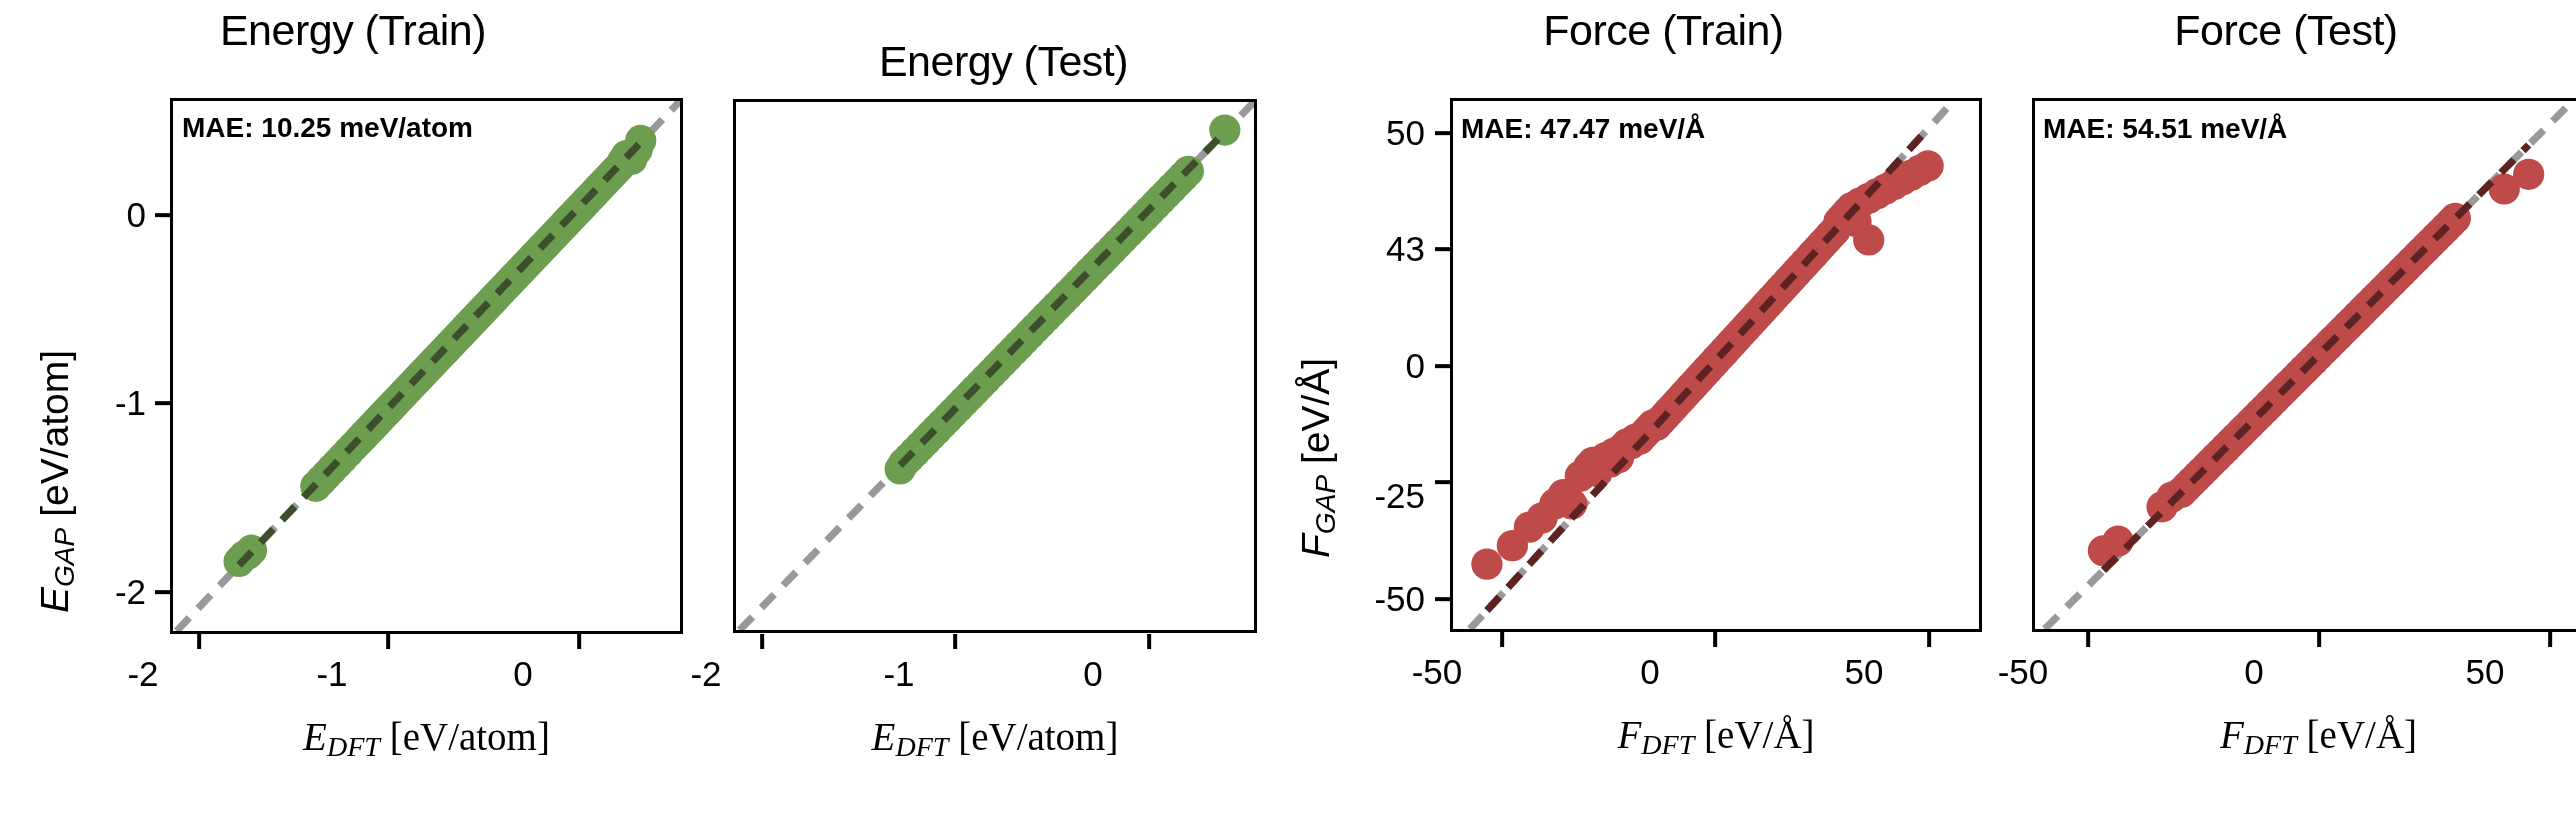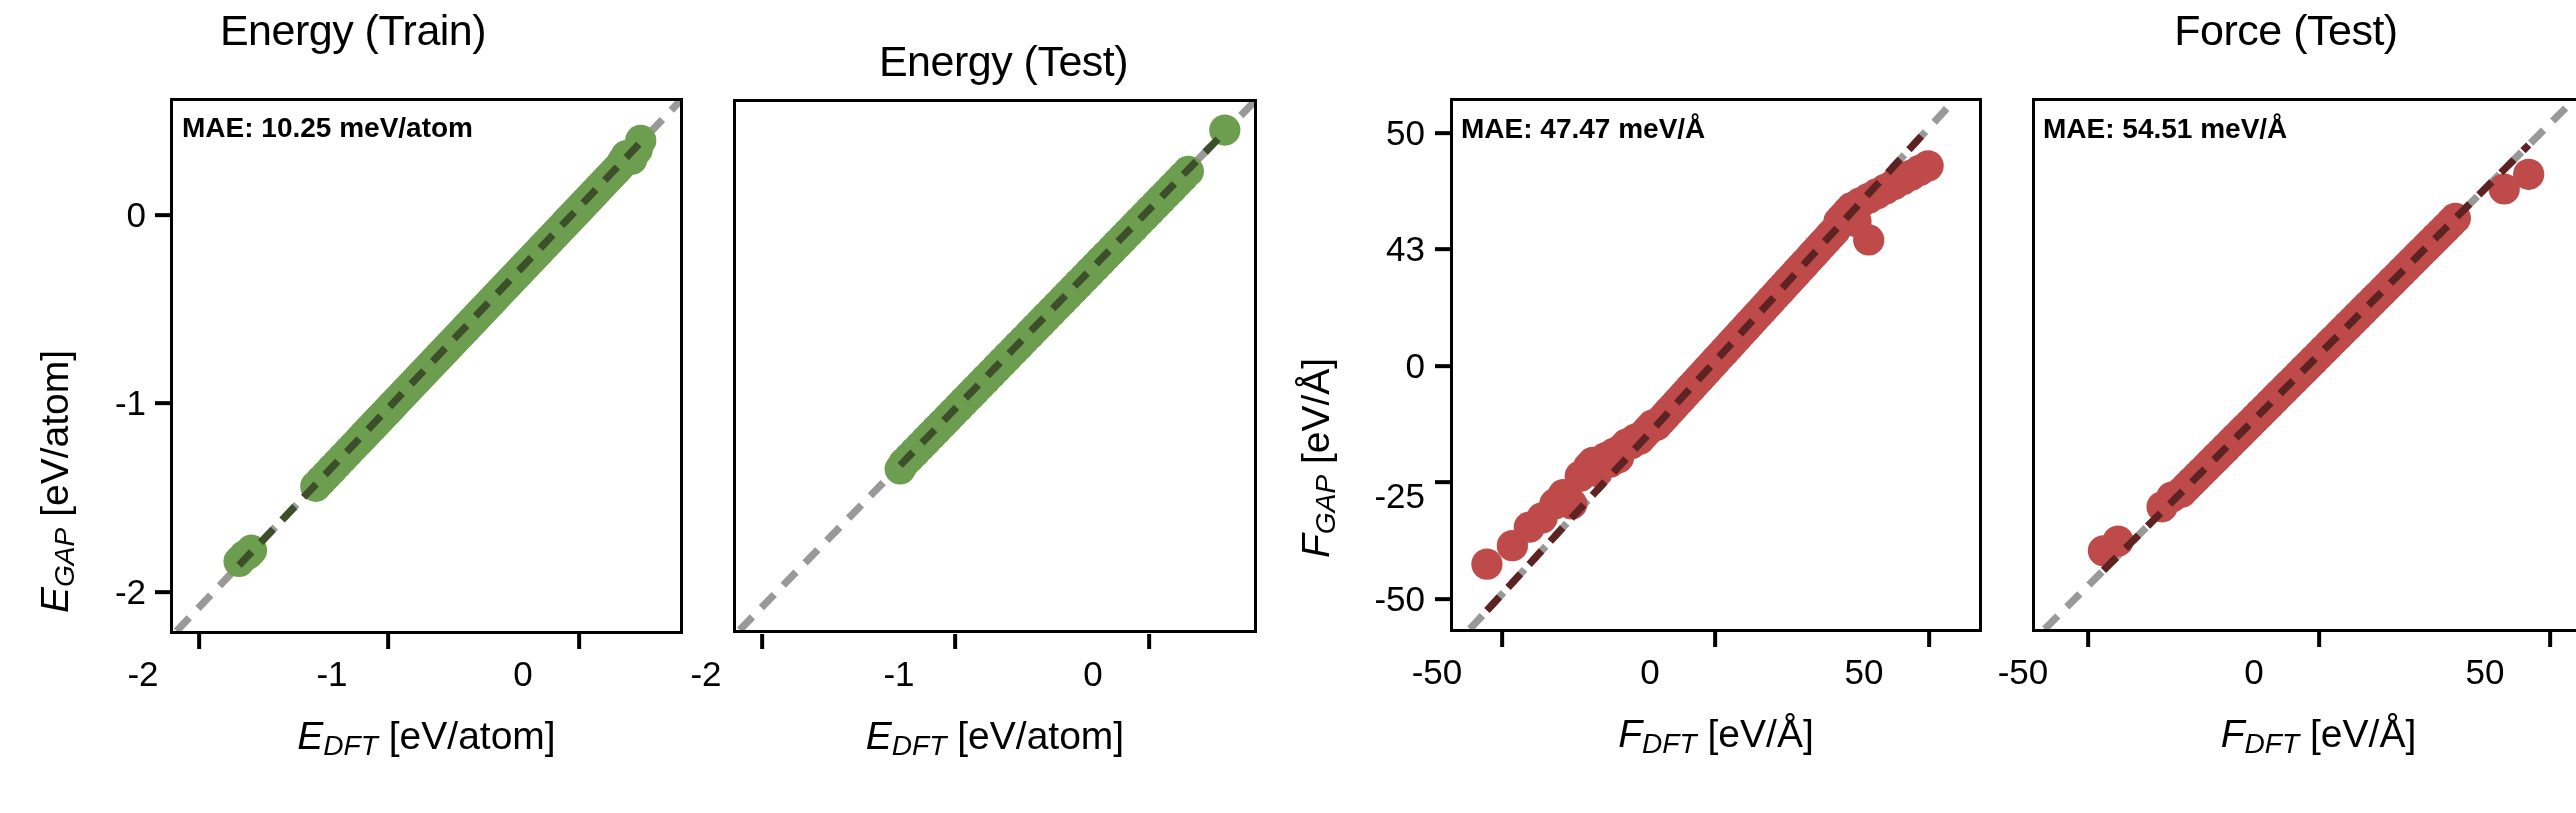--- a/index.html
+++ b/index.html
@@ -16,21 +16,21 @@
   .mae{position:absolute;font-size:28px;font-weight:bold;white-space:nowrap;color:#000;z-index:6;}
 
   .ytick-label{position:absolute;text-align:right;font-size:35px;color:#000;white-space:nowrap;
                transform:translateY(-50%);}
   .xtick-label{position:absolute;text-align:center;font-size:35px;color:#000;white-space:nowrap;
                transform:translateX(-50%);}
 
   .ytick-mark{position:absolute;width:15px;height:3.7px;background:#000;transform:translateY(-50%);}
   .xtick-mark{position:absolute;width:3.7px;height:15px;background:#000;transform:translateX(-50%);}
 
-  .xaxis-label{position:absolute;text-align:center;font-size:39px;white-space:nowrap;color:#000;}
+  .xaxis-label{position:absolute;text-align:center;font-size:39px;white-space:nowrap;color:#000;font-family:Liberation Serif, serif;}
   .yaxis-label{position:absolute;font-size:39px;white-space:nowrap;color:#000;
                transform-origin:0 0;transform:rotate(-90deg);}
 
   .sub{font-style:italic;font-size:0.72em;vertical-align:-0.22em;letter-spacing:0px;}
   .it{font-style:italic;}
 
   svg.plotsvg{position:absolute;left:0;top:0;width:100%;height:100%;display:block;}
   .pt{stroke:#000000;stroke-opacity:0.0;}
 </style>
 </head>
@@ -248,20 +248,21 @@
     <div class="xtick-label" style="left:249px;top:654px;width:112px;margin-left:-56px;">-1</div>
     <div class="xtick-mark" style="left:443px;top:634px;"></div>
     <div class="xtick-label" style="left:443px;top:654px;width:112px;margin-left:-56px;">0</div>
 
     <div class="xaxis-label" style="left:27px;top:714px;width:524px;">
       <span class="it">E</span><span class="sub">DFT</span><span> [eV/atom]</span>
     </div>
   </div>
 
   <div class="panel" style="left:1301px;width:688px;">
+    <div class="ptitle" style="top:5.6px;left:-37px;width:799px;">Force (Train)</div>
 
     <div class="axesbox" id="ax2" style="left:149px;top:98px;width:532px;height:534px;">
       <svg class="plotsvg" viewBox="0 0 572 575" preserveAspectRatio="none">
         <g id="g-ref-2">
             <line x1="18.451612903225804" y1="575" x2="544.3225806451613" y2="0" stroke="#999999" stroke-width="8" stroke-dasharray="20 14" stroke-linecap="butt"></line>
           </g>
         <g id="g-pts-2">
             <circle cx="36.90322580645161" cy="504.3859649122807" r="17" fill="#bf4a4a" class="pt"></circle>
             <circle cx="64.58064516129032" cy="484.2105263157895" r="17" fill="#bf4a4a" class="pt"></circle>
             <circle cx="83.03225806451613" cy="464.03508771929825" r="17" fill="#bf4a4a" class="pt"></circle>

